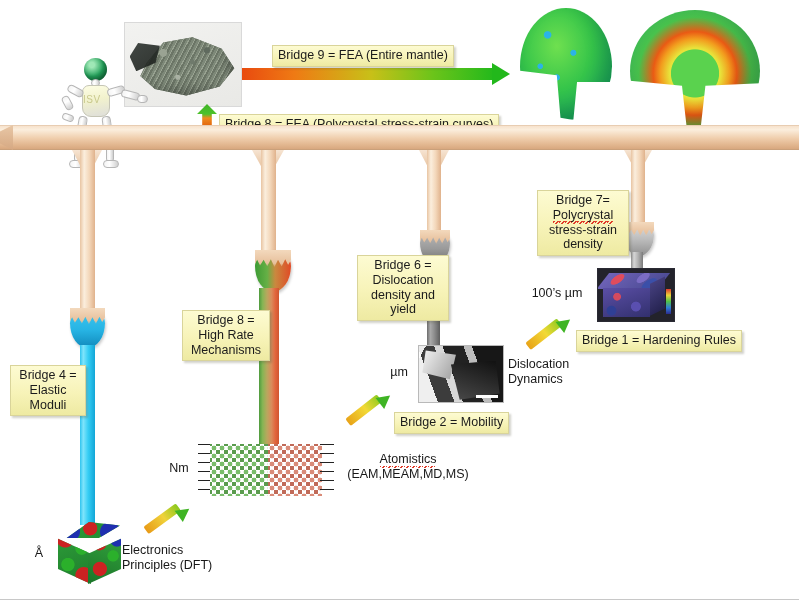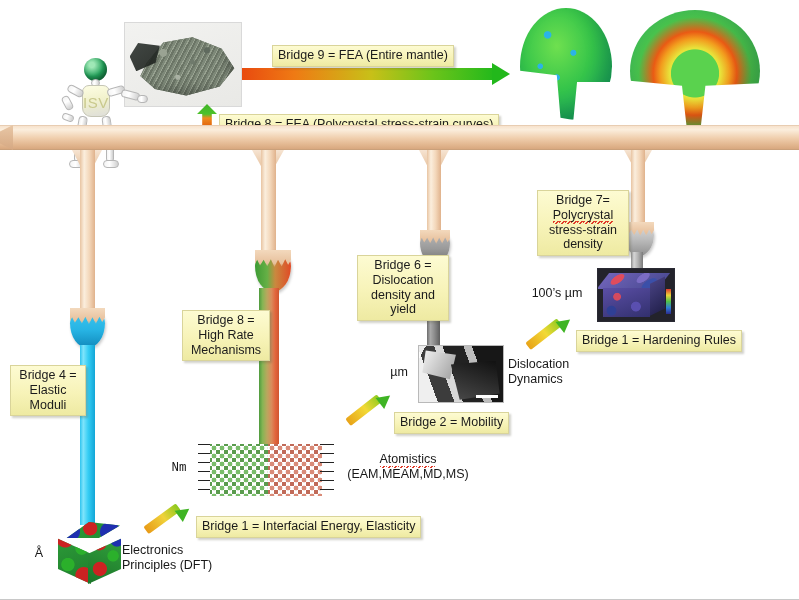--- a/index.html
+++ b/index.html
@@ -243,21 +243,21 @@
     box-shadow: inset -2px -3px 4px rgba(0,0,0,.3);
   }
   #robot-torso {
     position: absolute;
     background: linear-gradient(170deg,#fdfde4 0%, #f2f2cd 45%, #dededa 100%);
     border: 1px solid #c5c5b5;
     border-radius: 7px 7px 9px 9px;
   }
   #robot-isv {
     position: absolute; left: 0; right: 0; top: 26%;
-    text-align: left; font-size: 15px; color: #c9c98d; letter-spacing: .5px;
+    text-align: left; font-size: 10px; color: #c9c98d; letter-spacing: .5px;
   }
 
   
   #b9-shaft {
     position: absolute;
     background: linear-gradient(90deg,#e8470f 0%, #ef7a14 22%, #c8c018 52%,
                                 #6cc41a 76%, #23b91b 100%);
   }
   #b9-head {
     position: absolute;
@@ -382,21 +382,20 @@
   </div>
 
   <div class="diag-arrow" style="left:146px; top:508px; width:48px; height:32px;">
     <div style="position:absolute; left:0; top:18px; width:40px; height:9px;
                 background:linear-gradient(90deg,#e89a17,#f0d23a 55%,#8cc91e 100%);
                 transform:rotate(-36deg); transform-origin:left center; border-radius:2px;"></div>
     <div style="position:absolute; left:31px; top:-2px; width:0;height:0;
                 border-left:7px solid transparent; border-right:7px solid transparent;
                 border-bottom:13px solid #3fb424; transform:rotate(54deg);"></div>
   </div>
-  <div class="callout" style="left:196px; top:516px;">Bridge 1 = Interfacial Energy, Elasticity</div>
 
   <div class="joint" style="left:252px; top:150px; width:32px; height:16px;"></div>
   <div class="pillar" style="left:261px; top:150px; width:15px; height:102px;"></div>
   <div class="bulb" style="left:255px; top:250px; width:36px; height:42px;
               background:linear-gradient(90deg,#3d9b34 0%, #66b046 34%, #c9893f 56%, #e04a26 100%);">
     <div class="crack"></div>
   </div>
   <div class="shaft greenred" style="left:259px; top:288px; width:20px; height:160px;"></div>
 
   <div class="callout multi" style="left:182px; top:310px; width:88px;">
@@ -404,21 +403,21 @@
     <span>High Rate</span><br>
     <span>Mechanisms</span>
   </div>
 
   <div id="atomistics" style="left:198px; top:444px; width:136px; height:52px;">
     <div class="atom-ticks" style="left:0;"></div>
     <div class="atom-half atom-green" style="left:12px; width:58px;"></div>
     <div class="atom-half atom-red" style="left:70px; width:54px;"></div>
     <div class="atom-ticks" style="left:122px;"></div>
   </div>
-  <div class="plain" style="left:166px; top:461px; width:26px;font-family:Liberation Mono, monospace;">Nm</div>
+  <div class="plain" style="left:166px; top:461px; width:26px;">Nm</div>
   <div class="plain" style="left:338px; top:452px; width:140px;">
     <span class="squig">Atomistics</span><br>
     <span>(EAM,MEAM,MD,MS)</span>
   </div>
 
   <div class="diag-arrow" style="left:348px; top:396px; width:48px; height:34px;">
     <div style="position:absolute; left:0; top:22px; width:40px; height:9px;
                 background:linear-gradient(90deg,#e8a318,#f2d936 55%,#90cb1f 100%);
                 transform:rotate(-38deg); transform-origin:left center; border-radius:2px;"></div>
     <div style="position:absolute; left:30px; top:-3px; width:0;height:0;

